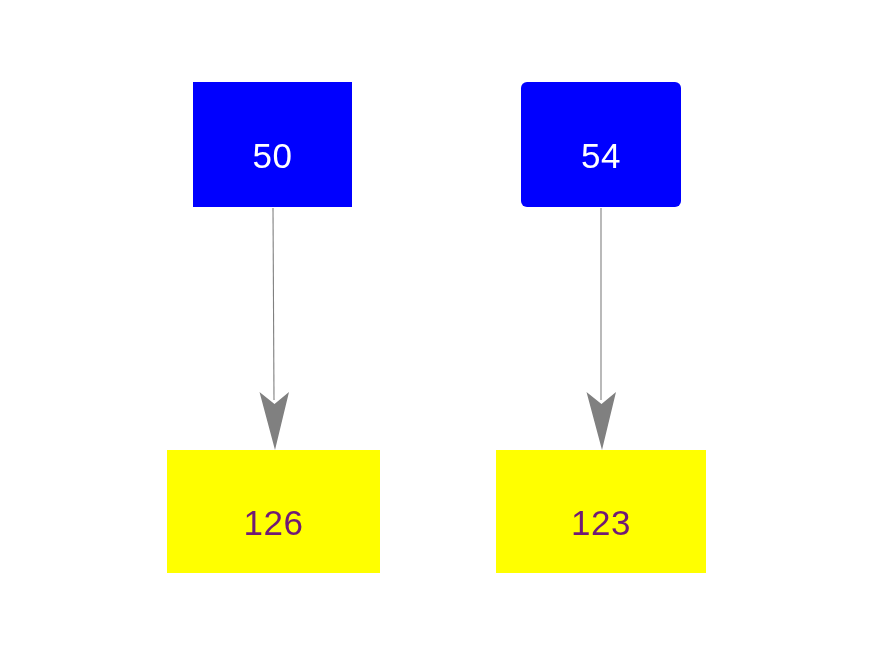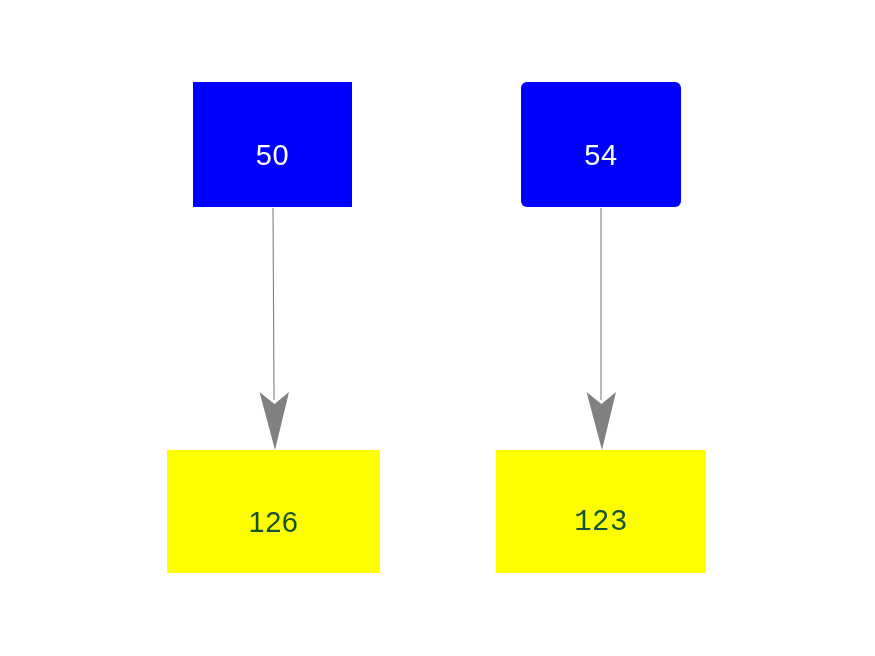--- a/index.html
+++ b/index.html
@@ -21,35 +21,35 @@
   .node {
     position: absolute;
     display: flex;
     align-items: center;
     justify-content: center;
     box-sizing: border-box;
     line-height: 1;
     user-select: none;
   }
   .node-label {
-    font-size: 29px;
+    font-size: 35px;
     letter-spacing: 0.5px;
     margin-top: 22px;
   }
   .node.blue {
     background: #0000ff;
   }
   .node.blue .node-label {
     color: #ffffff;
   }
   .node.yellow {
     background: #ffff00;
   }
   .node.yellow .node-label {
-    color: #14532d;
+    color: #701a75;
     text-align: center;
   }
   #edge-layer {
     position: absolute;
     left: 0;
     top: 0;
     width: 875px;
     height: 656px;
     pointer-events: none;
   }
@@ -84,17 +84,17 @@
   </div>
 
   <div class="node blue" style="left:521px; top:82px; width:160px; height:125px;border-radius:6px;">
     <span class="node-label">54</span>
   </div>
 
   <div class="node yellow" style="left:167px; top:450px; width:213px; height:123px;">
     <span class="node-label">126</span>
   </div>
 
-  <div class="node yellow" style="left:496px; top:450px; width:210px; height:123px;font-family:Liberation Mono, monospace;">
+  <div class="node yellow" style="left:496px; top:450px; width:210px; height:123px;">
     <span class="node-label">123</span>
   </div>
 
 </div>
 
 </body></html>

